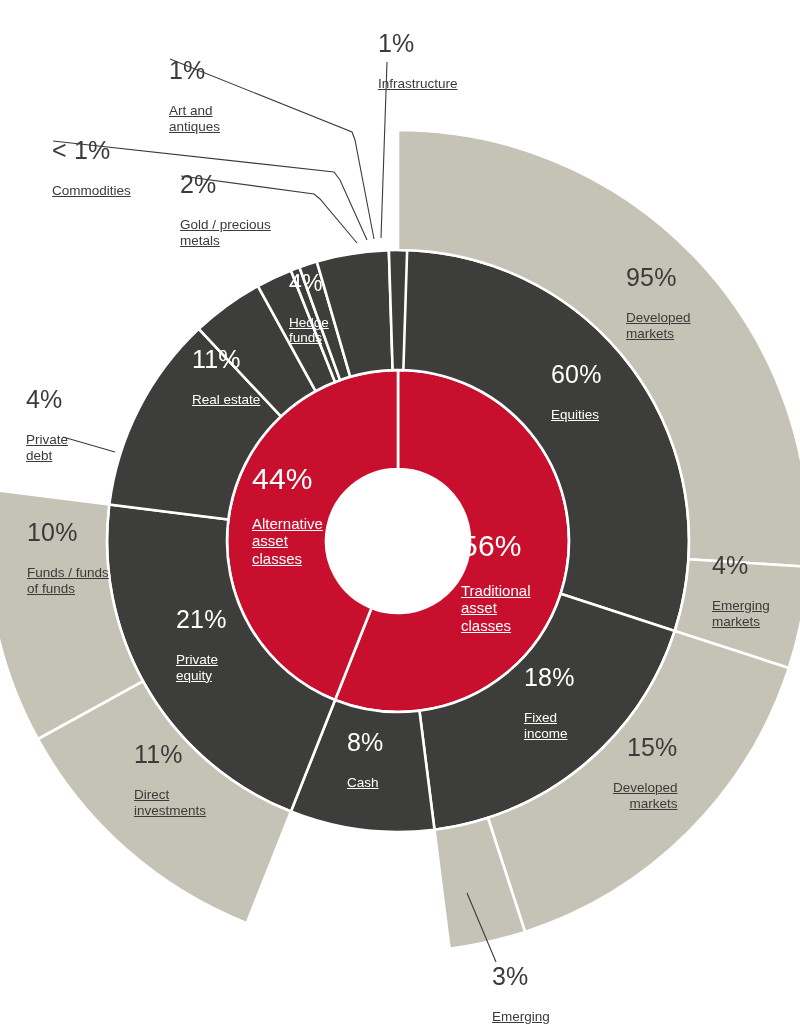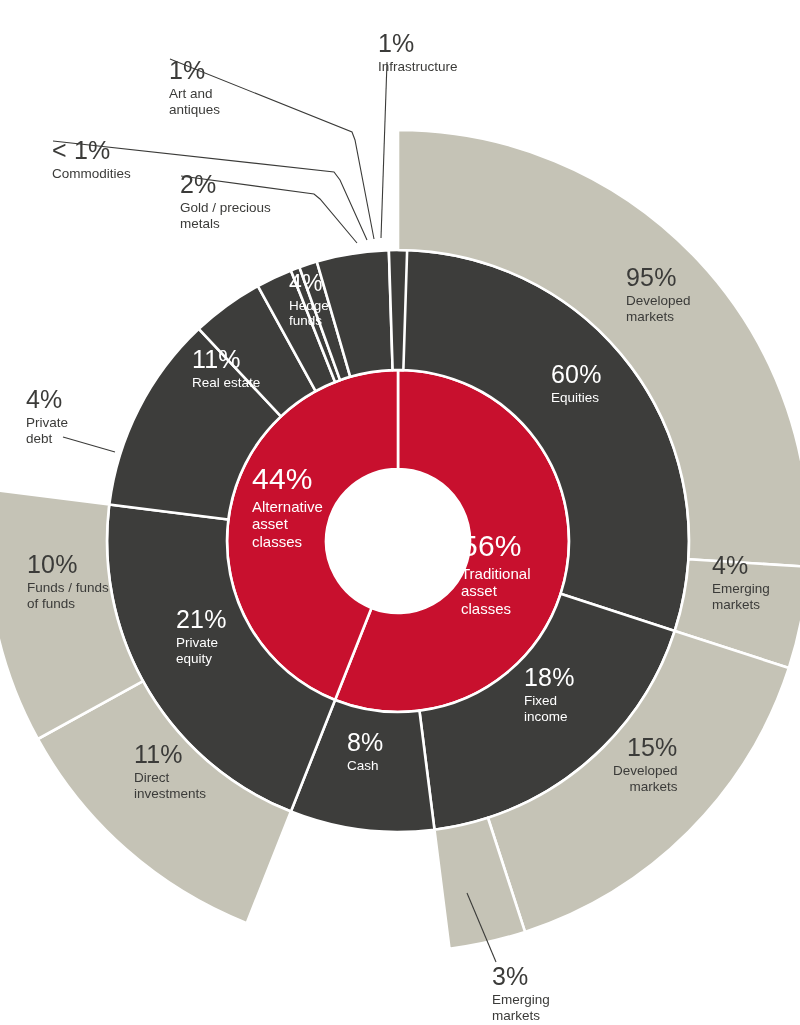--- a/index.html
+++ b/index.html
@@ -5,21 +5,21 @@
   html,body{margin:0;padding:0;background:#ffffff;}
   body{
     width:800px;height:1025px;position:relative;overflow:hidden;
     font-family:"Liberation Sans","DejaVu Sans",sans-serif;
     color:#3b3b39;
   }
   #chart-root{position:absolute;left:0;top:0;width:800px;height:1025px;}
   svg#sunburst{position:absolute;left:0;top:0;width:800px;height:1025px;display:block;}
   .lbl{position:absolute;line-height:1.16;}
   .lbl .pct{font-size:25px;font-weight:400;letter-spacing:.2px;display:block;}
-  .lbl .nm{font-size:13.5px;font-weight:400;display:block;margin-top:1px;}
+  .lbl .nm{font-size:13.5px;font-weight:400;display:block;margin-top:18px;text-decoration:underline;}
   .lbl.dark .pct,.lbl.dark .nm{color:#3b3b39;}
   .lbl.light .pct,.lbl.light .nm{color:#ffffff;}
   .lbl.ctr .pct{font-size:30px;}
   .lbl.ctr .nm{font-size:15px;}
   .lbl.small .pct{font-size:23px;}
 </style>
 </head>
 <body>
 
 <div id="chart-root">
@@ -82,21 +82,21 @@
   <div class="lbl dark" style="left:492px;top:962px;">
     <span class="pct">3%</span>
     <span class="nm multiline">Emerging<br>markets</span>
   </div>
 
   <div class="lbl dark" style="left:134px;top:740px;">
     <span class="pct">11%</span>
     <span class="nm multiline">Direct<br>investments</span>
   </div>
 
-  <div class="lbl dark" style="left:27px;top:550px;">
+  <div class="lbl dark" style="left:27px;top:518px;">
     <span class="pct">10%</span>
     <span class="nm multiline">Funds / funds<br>of funds</span>
   </div>
 
   <div class="lbl light" style="left:551px;top:360px;">
     <span class="pct">60%</span>
     <span class="nm multiline">Equities</span>
   </div>
 
   <div class="lbl light" style="left:524px;top:663px;">

